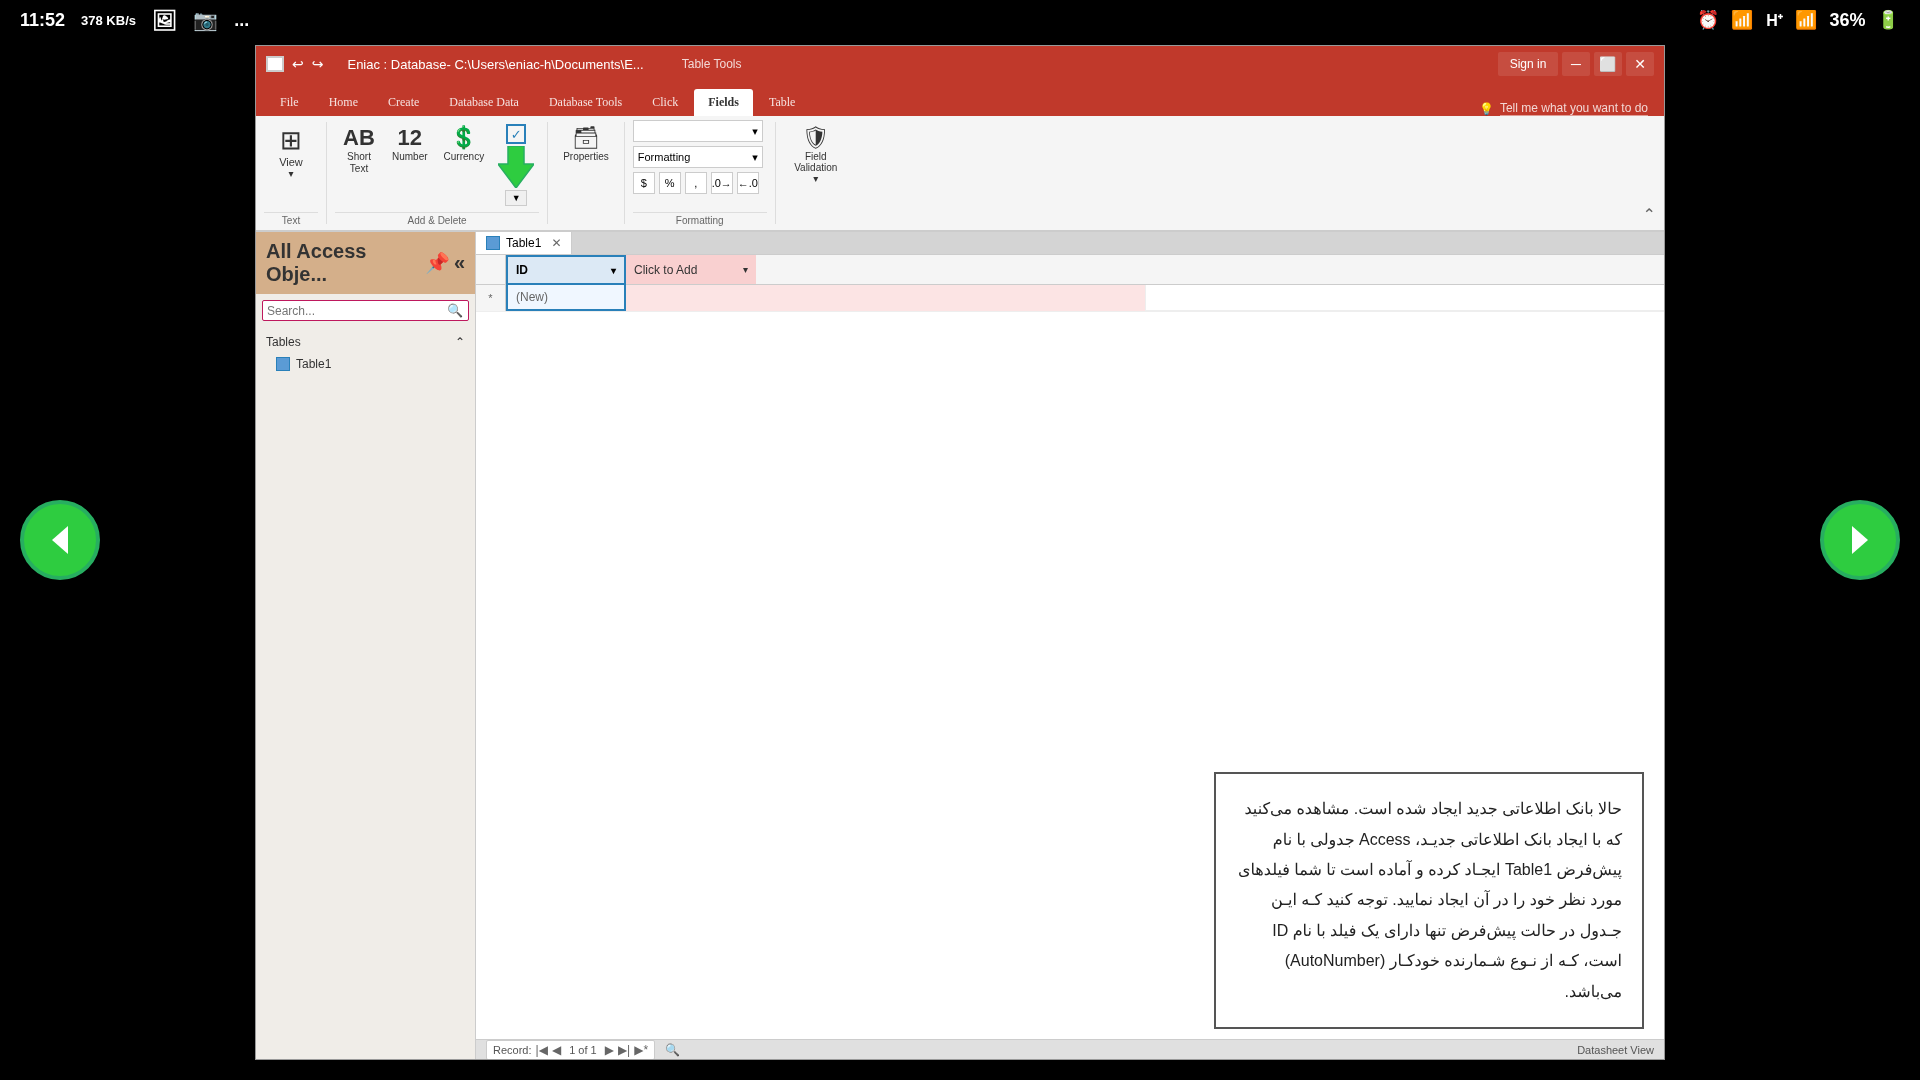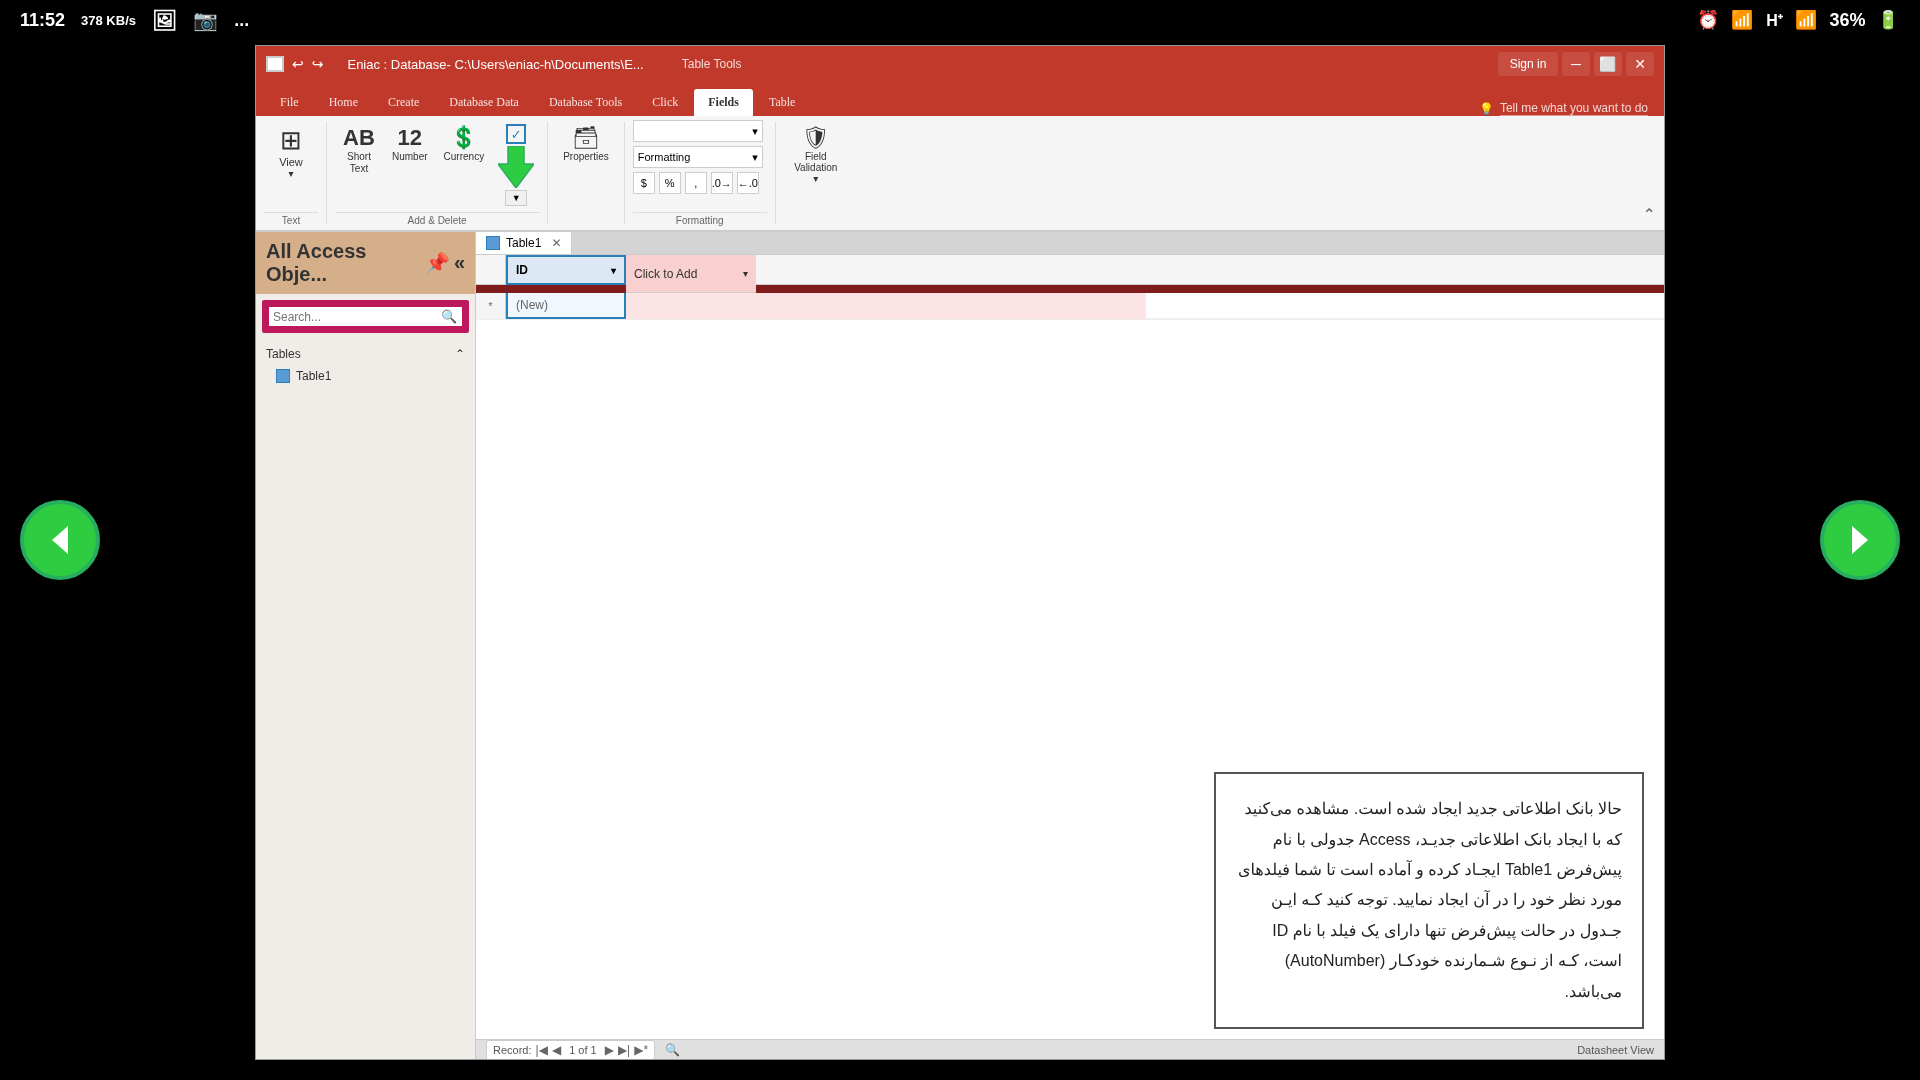--- a/index.html
+++ b/index.html
@@ -173,21 +173,21 @@
       color: #333;
       display: flex;
       align-items: center;
       justify-content: space-between;
     }
     .sidebar-search {
       display: flex;
       align-items: center;
       margin: 6px 6px;
       background: #fff;
-      border: 7px solid #be185d;
+      border: 1px solid #be185d;
       border-radius: 2px;
       padding: 2px 4px;
       gap: 4px;
     }
     .sidebar-search input {
       border: none;
       outline: none;
       font-size: 12px;
       flex: 1;
       background: transparent;
@@ -289,21 +289,21 @@
       display: flex;
       align-items: center;
       justify-content: space-between;
       padding: 0 8px;
       font-size: 12px;
       font-weight: 600;
       flex-shrink: 0;
     }
     .grid-col-click {
       width: 130px;
-      height: 38px;
+      height: 30px;
       background: #f9d0d0;
       border-bottom: 1px solid #ccc;
       display: flex;
       align-items: center;
       justify-content: space-between;
       padding: 0 8px;
       font-size: 12px;
       color: #333;
       cursor: pointer;
     }

